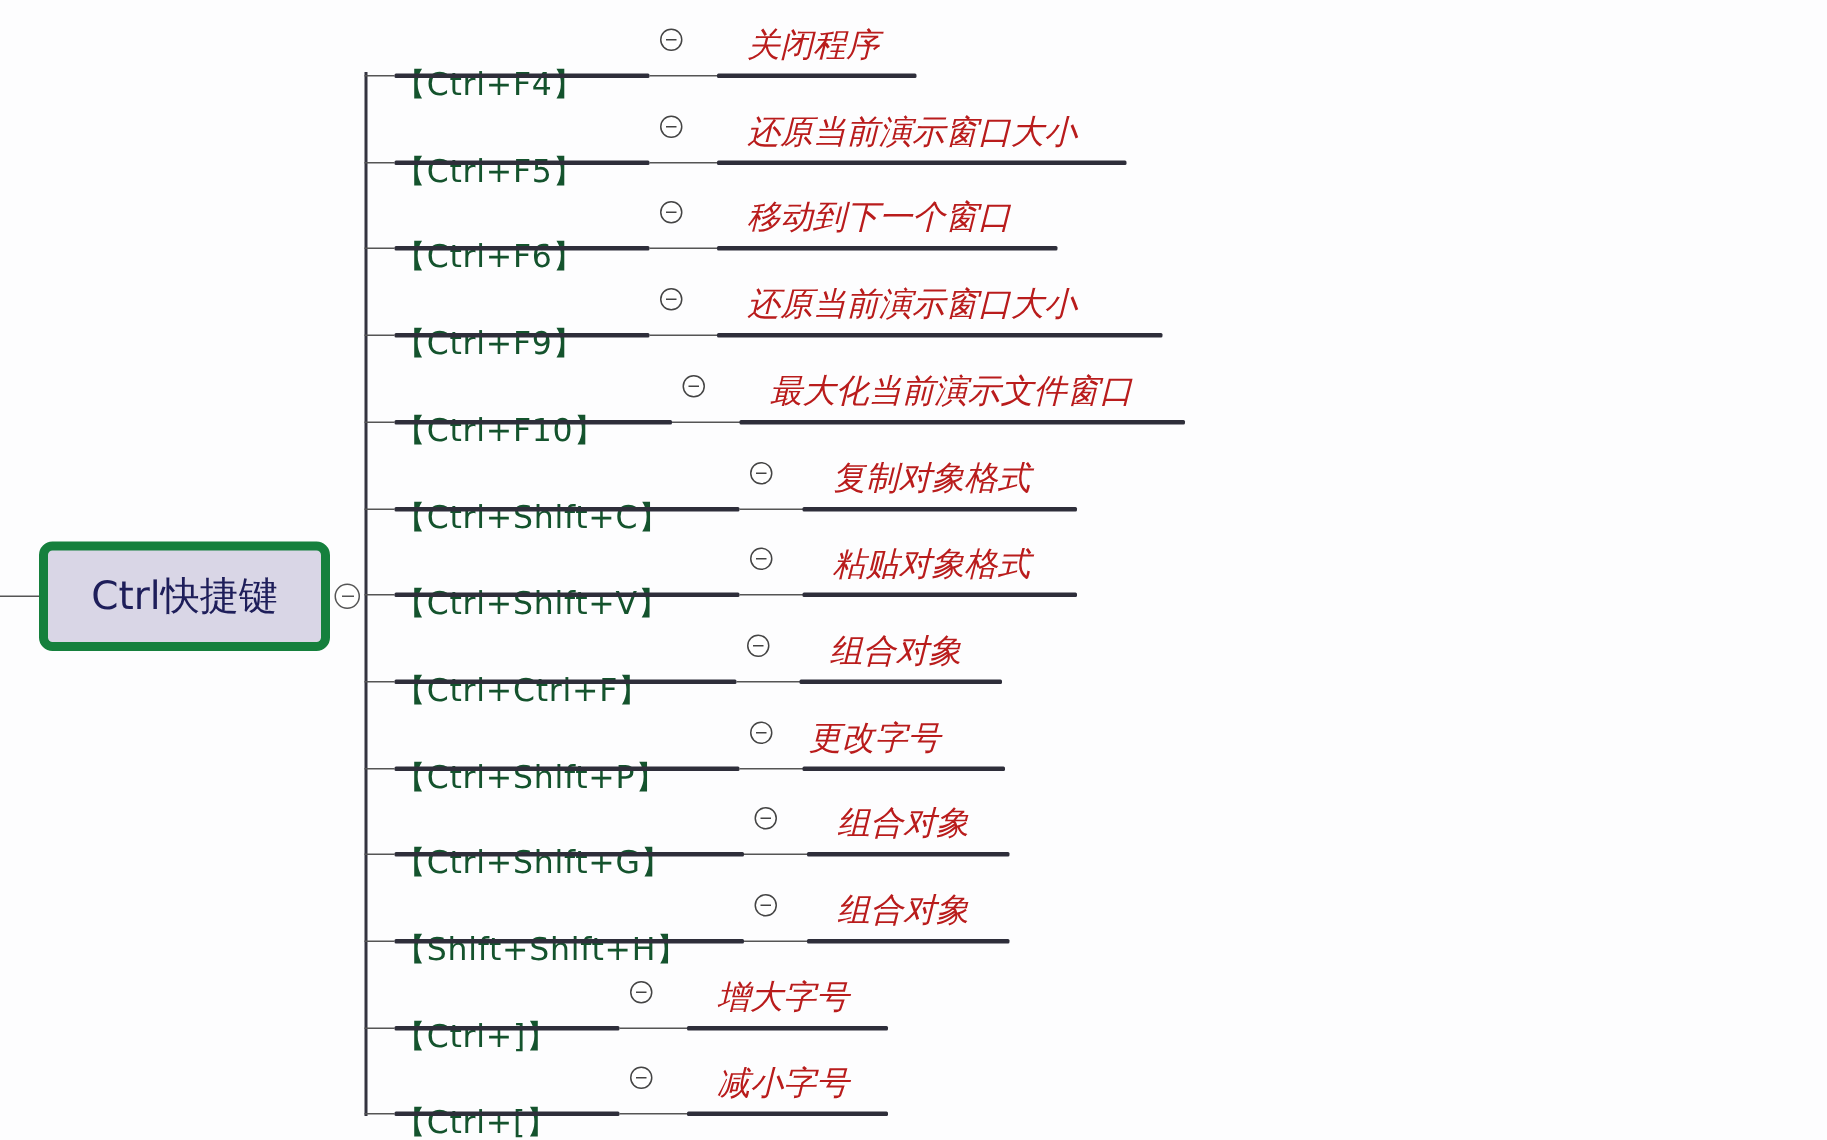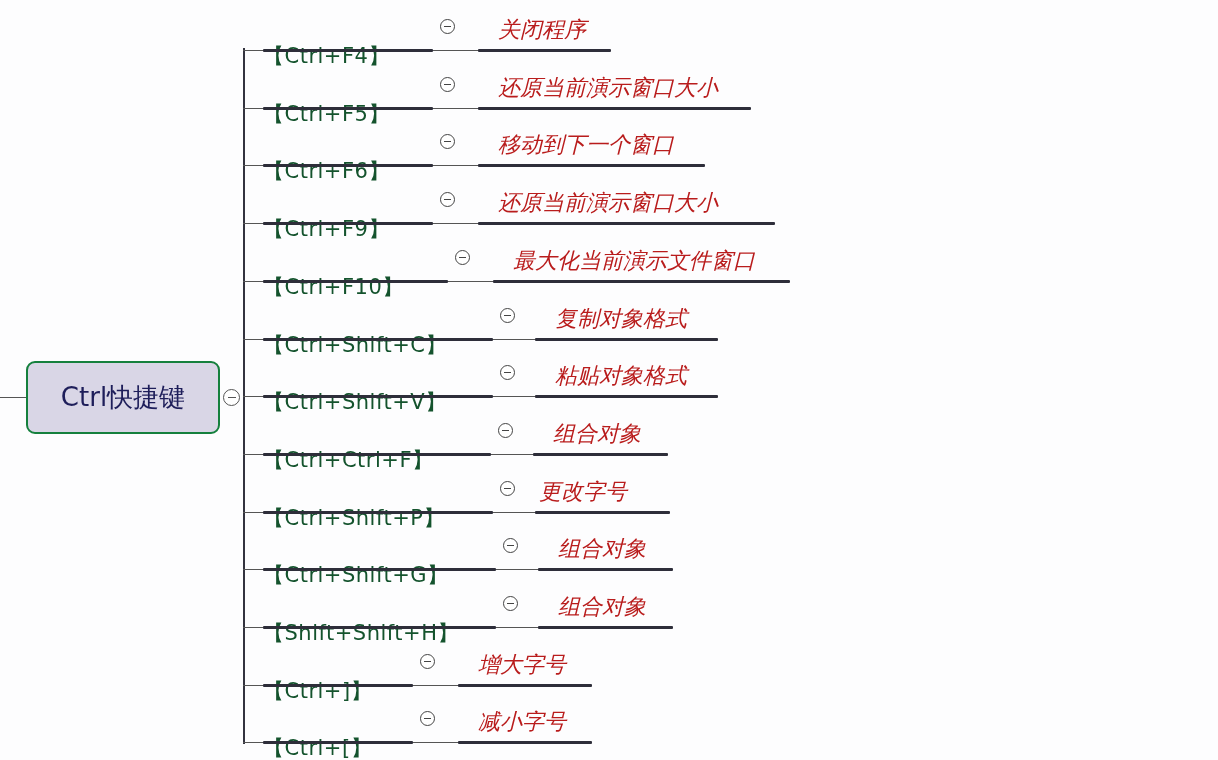--- a/index.html
+++ b/index.html
@@ -1,18 +1,18 @@
 <!DOCTYPE html>
 <html><head>
 <meta charset="utf-8">
 <style>
   html,body{margin:0;padding:0;}
   body{width:1218px;height:760px;background:#fdfdfe;position:relative;overflow:hidden;font-family:"DejaVu Sans","Liberation Sans",sans-serif;color:#1a1a2a;}
   .root-line{position:absolute;left:0;top:397px;width:26px;height:1px;background:#555;}
-  .root{position:absolute;left:26px;top:361px;width:194px;height:73px;border:2px solid #15803d;border-radius:9px;background:#d9d6e6;box-sizing:border-box;display:flex;align-items:center;justify-content:center;font-size:26px;color:#1e1e5a;}
+  .root{position:absolute;left:26px;top:361px;width:194px;height:73px;border:6px solid #15803d;border-radius:9px;background:#d9d6e6;box-sizing:border-box;display:flex;align-items:center;justify-content:center;font-size:26px;color:#1e1e5a;}
   .root-toggle{position:absolute;left:223px;top:389px;width:17px;height:17px;border:1px solid #555;border-radius:50%;background:#fff;box-sizing:border-box;display:flex;align-items:center;justify-content:center;}
   .root-toggle::after{content:"";width:8px;height:1px;background:#555;}
   .spine{position:absolute;left:243px;top:48px;width:2px;height:696px;background:#33333f;}
   .row{position:absolute;left:243px;height:58px;}
   .conn{position:absolute;left:0;width:20px;height:1px;background:#555;}
   .key{position:absolute;left:20px;font-size:21px;color:#14532d;white-space:nowrap;letter-spacing:0.5px;margin-top:26px;}
   .key-u{position:absolute;left:20px;height:3px;background:#2e2e3a;border-radius:1px;}
   .mid{position:absolute;height:1px;background:#555;}
   .tog{position:absolute;width:15px;height:15px;border:1px solid #444;border-radius:50%;box-sizing:border-box;display:flex;align-items:center;justify-content:center;background:#fff;}
   .tog::after{content:"";width:7px;height:1px;background:#444;}

